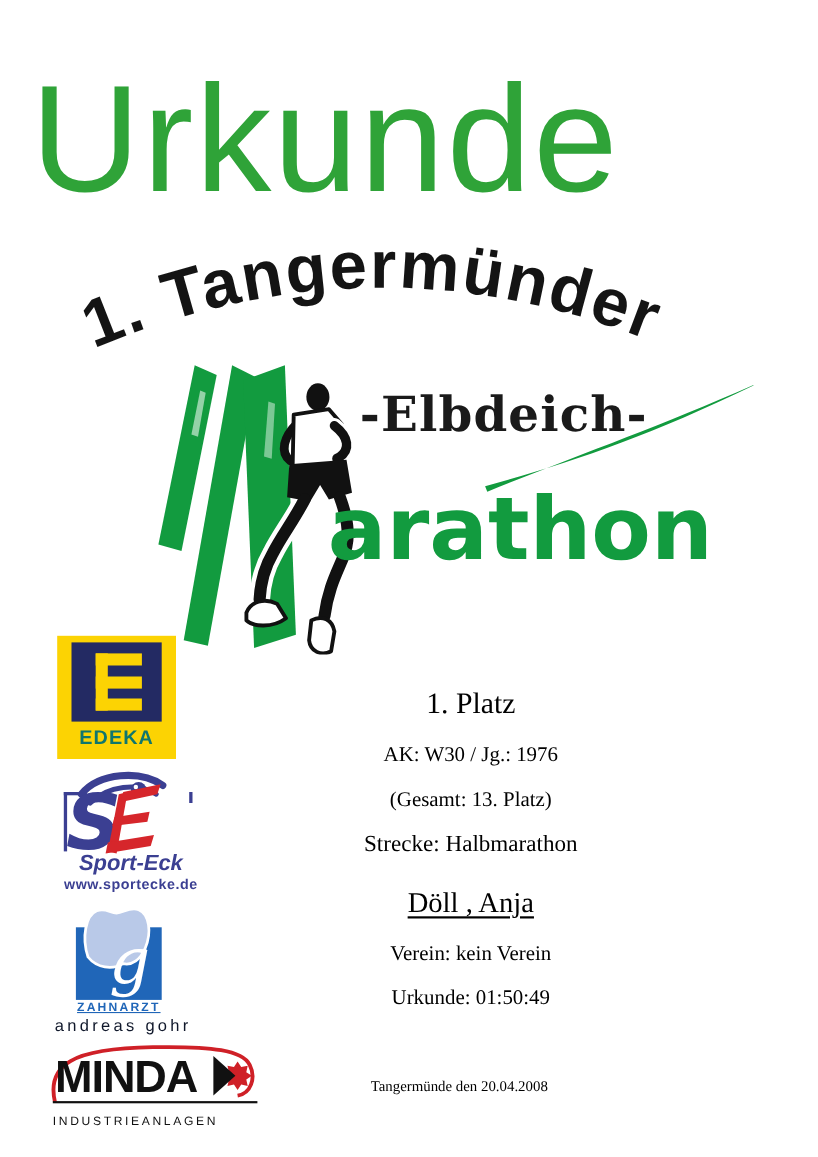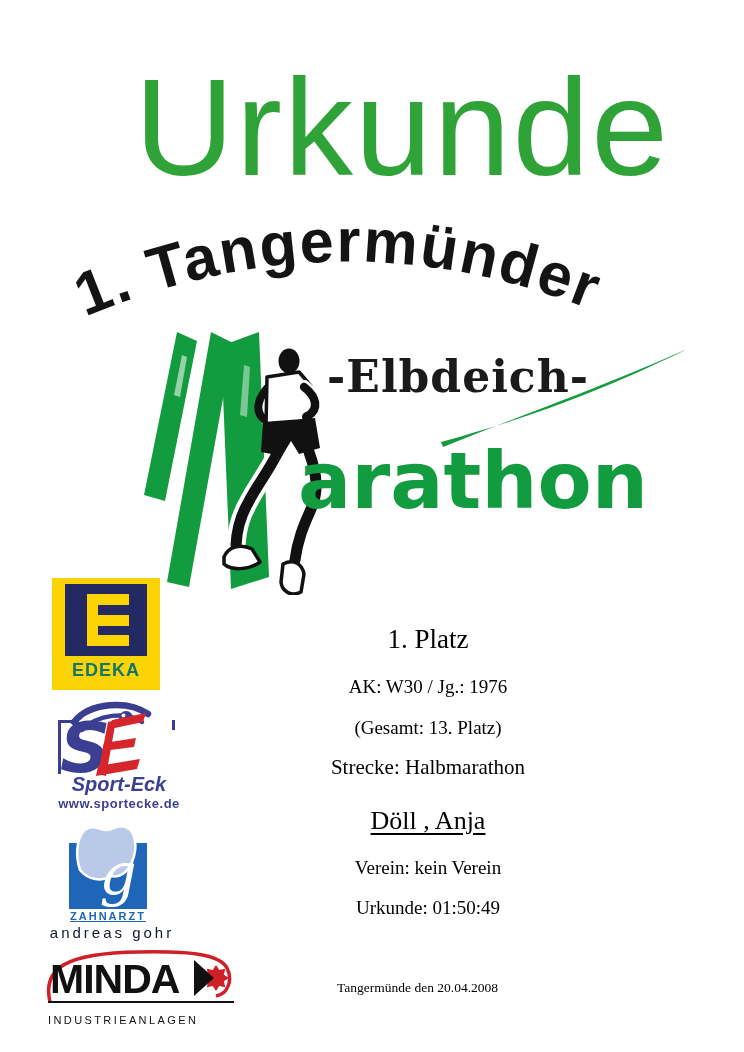--- a/index.html
+++ b/index.html
@@ -3,23 +3,23 @@
 <meta charset="utf-8">
 <style>
   html,body{margin:0;padding:0;background:#777;}
   .page{
     position:relative;width:744px;height:1052px;margin:0 auto;
     background:#ffffff;overflow:hidden;
     font-family:"Liberation Serif", serif;color:#000;
   }
   
   .title{
-    position:absolute;top:58px;left:0;width:670px;text-align:right;
+    position:absolute;top:58px;left:0;width:670px;text-align:left;
     font-family:"Liberation Sans", sans-serif;font-weight:400;
-    font-size:138px;line-height:1.0;color:#2fa338;letter-spacing:2px;
+    font-size:138px;line-height:1.0;color:#2fa338;letter-spacing:2px;padding-left:28px;
   }
   
   .event-logo{position:absolute;left:70px;top:215px;}
   .arch-text{
     font-family:"Liberation Sans", sans-serif;font-weight:bold;
     font-size:61px;fill:#141414;letter-spacing:2px;
   }
   .elbdeich-text{
     font-family:"DejaVu Serif", serif;font-weight:bold;
     font-size:44px;fill:#1a1a1a;letter-spacing:1px;

